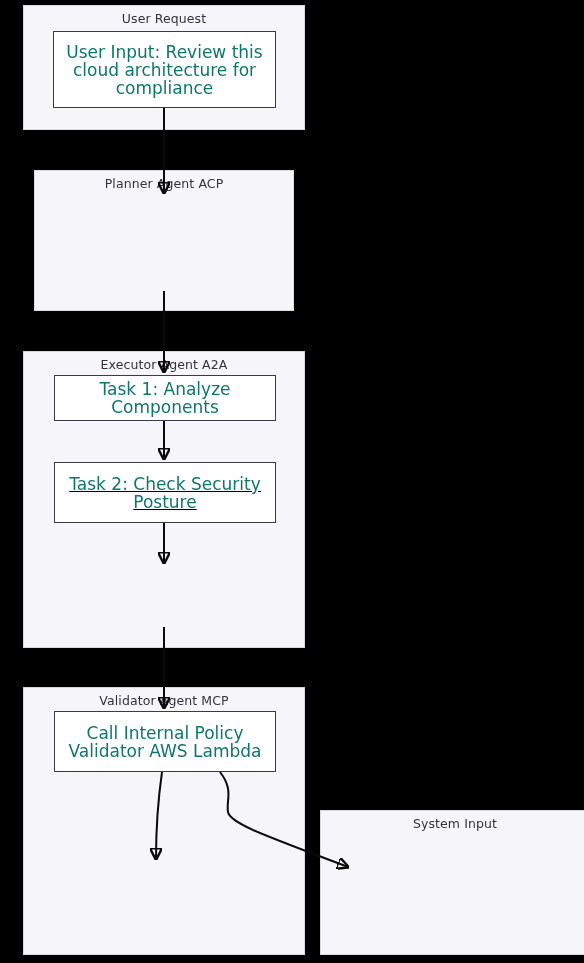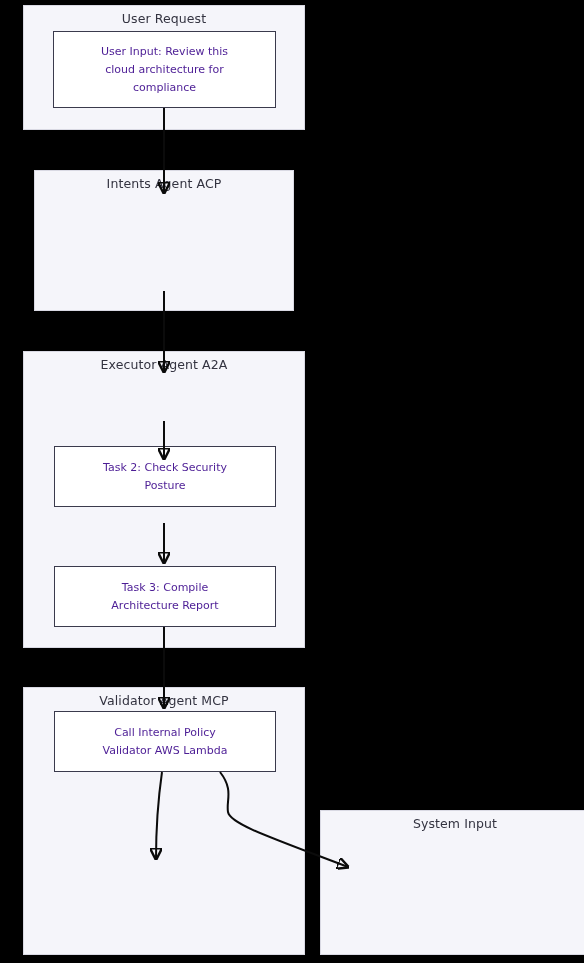--- a/index.html
+++ b/index.html
@@ -50,23 +50,23 @@
     background: #ffffff;
     border: 1.6px solid #3a3a4c;
     box-sizing: border-box;
     display: flex;
     align-items: center;
     justify-content: center;
     text-align: center;
     z-index: 3;
   }
   .node-label {
-    font-size: 11px;
+    font-size: 17px;
     line-height: 18px;
-    color: #4c1d95;
+    color: #0f766e;
     padding: 0 6px;
     white-space: pre-line;
   }
 
   
   #edges {
     position: absolute;
     inset: 0;
     width: 584px;
     height: 963px;
@@ -87,33 +87,32 @@
   <div class="cluster" style="left:11px; top:5px; width:282px; height:125px;">
     <div class="cluster-title">User Request</div>
   </div>
   <div class="node" style="left:41px; top:31px; width:223px; height:77px;">
     <div class="node-label">User Input: Review this
 cloud architecture for
 compliance</div>
   </div>
 
   <div class="cluster" style="left:22px; top:170px; width:260px; height:141px;">
-    <div class="cluster-title">Intents Agent ACP</div>
+    <div class="cluster-title">Planner Agent ACP</div>
   </div>
 
   <div class="cluster" style="left:11px; top:351px; width:282px; height:297px;">
     <div class="cluster-title">Executor Agent A2A</div>
   </div>
-  <div class="node" style="left:42px; top:446px; width:222px; height:61px;">
+  <div class="node" style="left:42px; top:375px; width:222px; height:46px;">
+    <div class="node-label">Task 1: Analyze Components</div>
+  </div>
+  <div class="node" style="left:42px; top:462px; width:222px; height:61px;text-decoration:underline;">
     <div class="node-label">Task 2: Check Security
 Posture</div>
-  </div>
-  <div class="node" style="left:42px; top:566px; width:222px; height:61px;">
-    <div class="node-label">Task 3: Compile
-Architecture Report</div>
   </div>
 
   <div class="cluster" style="left:11px; top:687px; width:282px; height:268px;">
     <div class="cluster-title">Validator Agent MCP</div>
   </div>
   <div class="node" style="left:42px; top:711px; width:222px; height:61px;text-align:center;">
     <div class="node-label">Call Internal Policy
 Validator AWS Lambda</div>
   </div>
 

